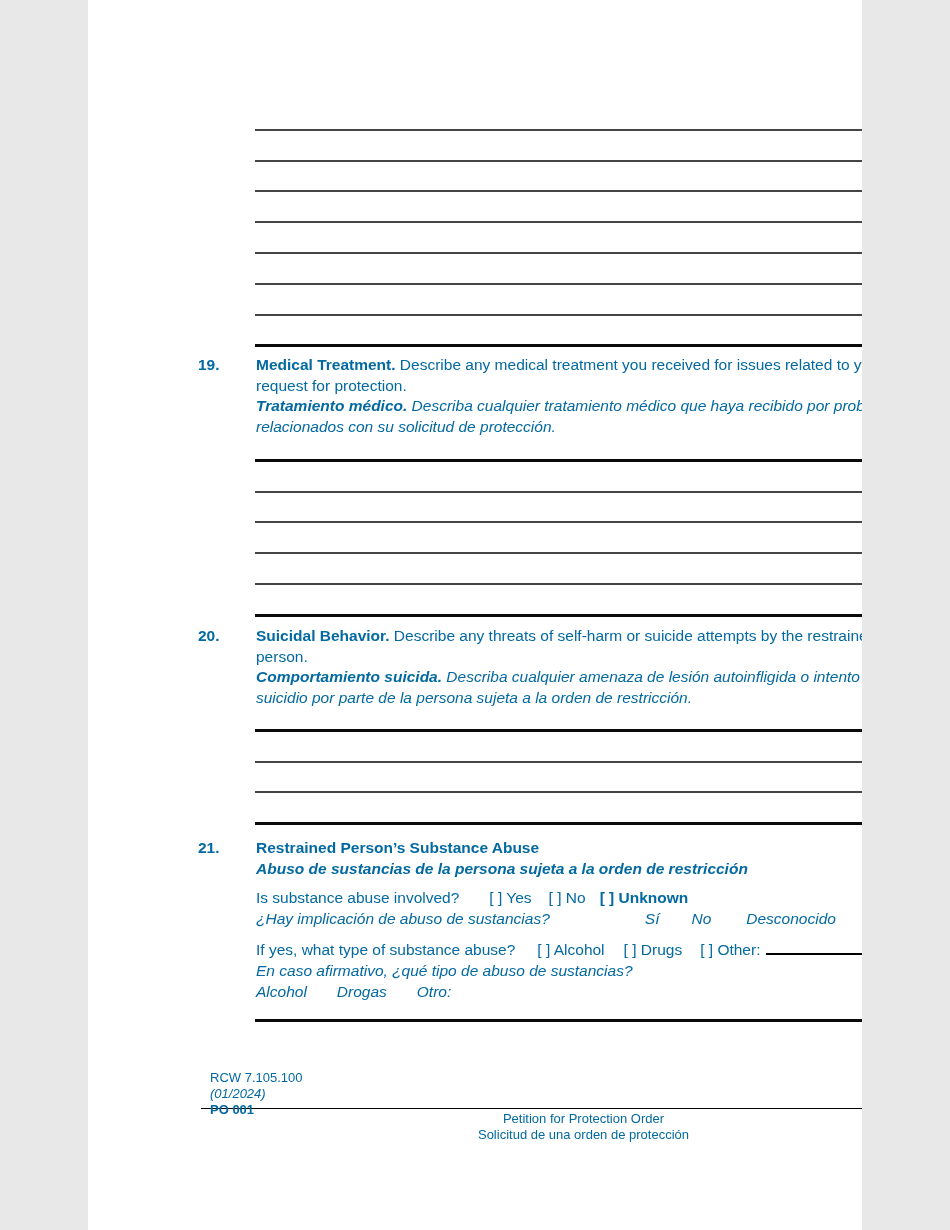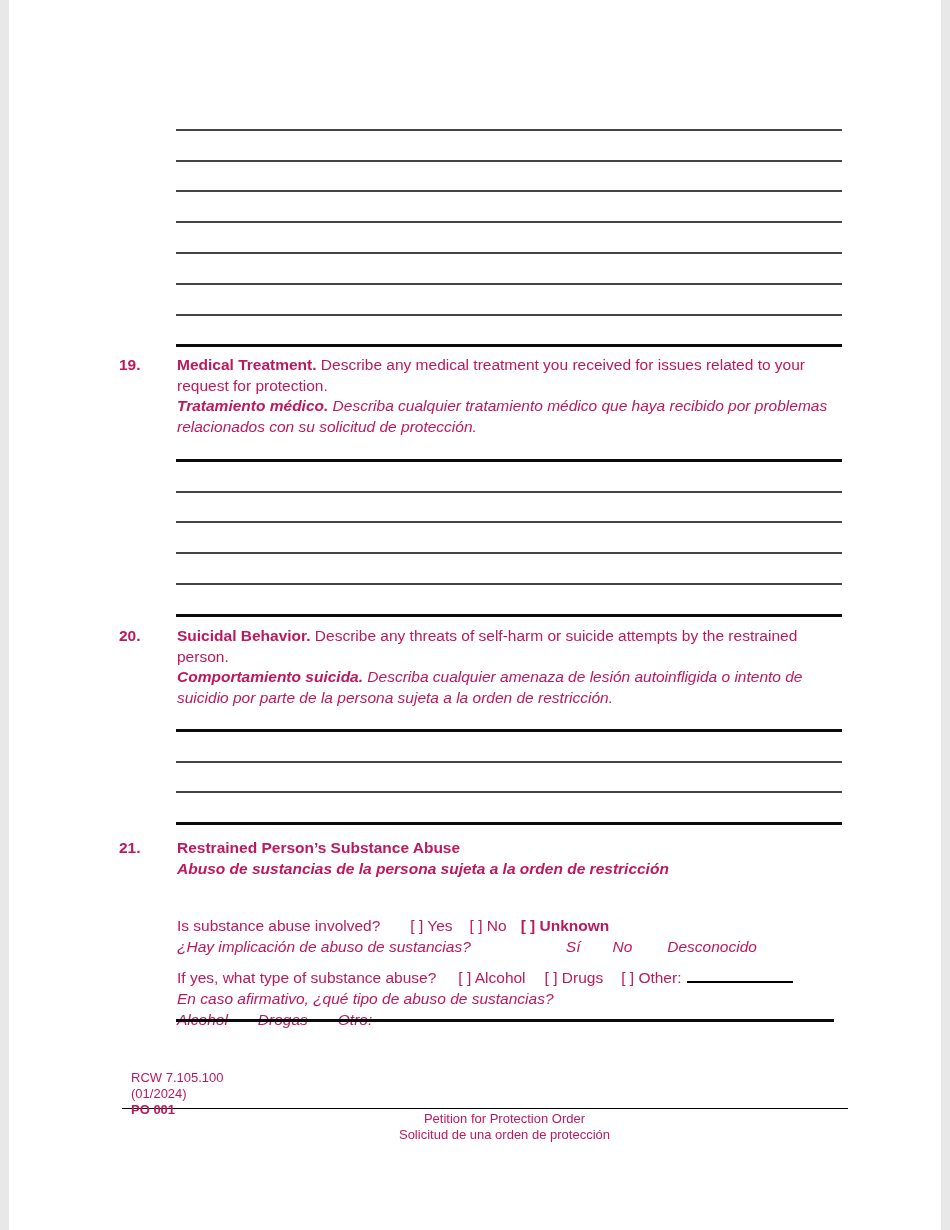--- a/index.html
+++ b/index.html
@@ -1,23 +1,23 @@
 <!DOCTYPE html>
 <html><head>
 <meta charset="utf-8">
 <style>
   html,body { margin:0; padding:0; background:#e8e8e8; }
   .page {
     position:relative;
-    width:932px; height:1230px;
+    width:774px; height:1230px;
     margin:0 auto;
     background:#ffffff;
     font-family:"Liberation Sans", sans-serif;
     font-size:15.5px;
-    color:#be185d;
+    color:#0369a1;
     overflow:hidden;
   }
 
   
   .wlines { position:absolute; left:167px; width:666px; }
   .wline  { height:28.8px; border-bottom:2px solid #454545; }
   .wline.thick { border-bottom:3px solid #0b0b0b; }
   .wlines-top { top:100px; }
   .wlines-19  { top:430px; }
   .wlines-20  { top:700px; }
@@ -30,21 +30,21 @@
   .item-19 { top:355px; }
   .item-20 { top:626px; }
   .item-21 { top:838px; }
   b.tt { font-weight:bold; }
   .es  { font-style:italic; }
   .bi  { font-weight:bold; font-style:italic; }
 
   .qblock { margin-top:9px; }
   .opt { display:inline-block; white-space:pre; }
   .opt-yes      { margin-left:30px; }
-  .opt-no       { margin-left:17px;margin-top:28px; }
+  .opt-no       { margin-left:17px; }
   .opt-unknown  { margin-left:14px;font-weight:bold; }
   .opt-si       { margin-left:95px; }
   .opt-no-es    { margin-left:32px; }
   .opt-desc     { margin-left:35px; }
   .opt-alcohol  { margin-left:22px; }
   .opt-drugs    { margin-left:19px; }
   .opt-other    { margin-left:18px; }
   .opt-alcohol-es { margin-left:0; }
   .opt-drogas   { margin-left:30px; }
   .opt-otro     { margin-left:30px; }
@@ -58,21 +58,21 @@
 
   
   .footer-rule {
     position:absolute; left:113px; top:1108px; width:726px;
     border-top:1.6px solid #000;
   }
   .footer-left {
     position:absolute; left:122px; top:1070px;
     font-size:13px; line-height:15.9px;
   }
-  .footer-left .rev { }
+  .footer-left .rev { font-style:italic; }
   .footer-left .code { font-weight:bold; }
   .footer-center {
     position:absolute; left:0; top:1111px; width:950px;
     padding-left:41px; box-sizing:border-box;
     text-align:center;
     font-size:13px; line-height:15.9px;
   }
   .footer-center b { font-weight:bold; }
 </style>
 </head>

